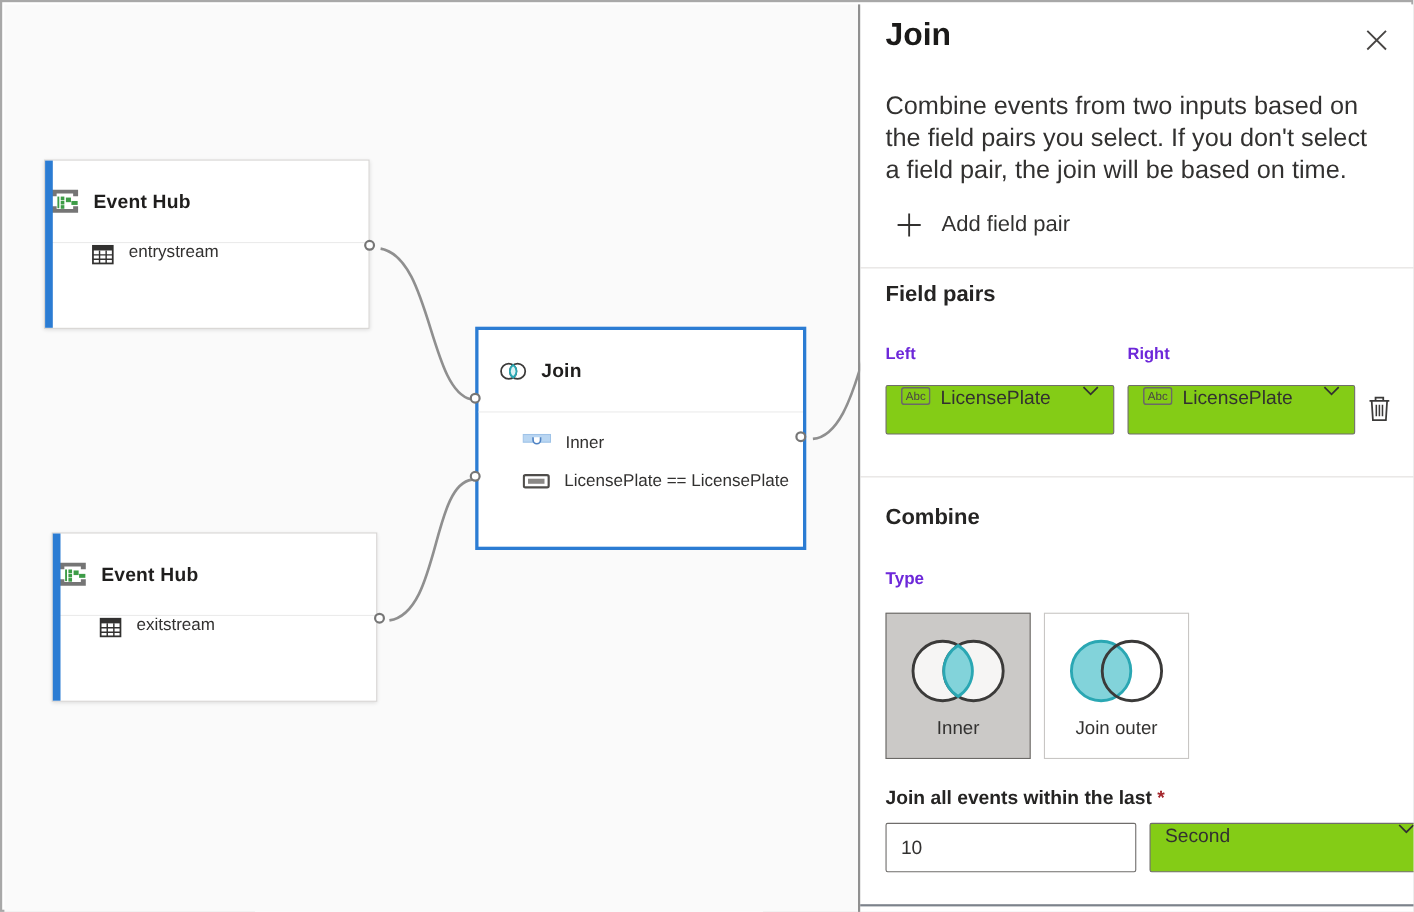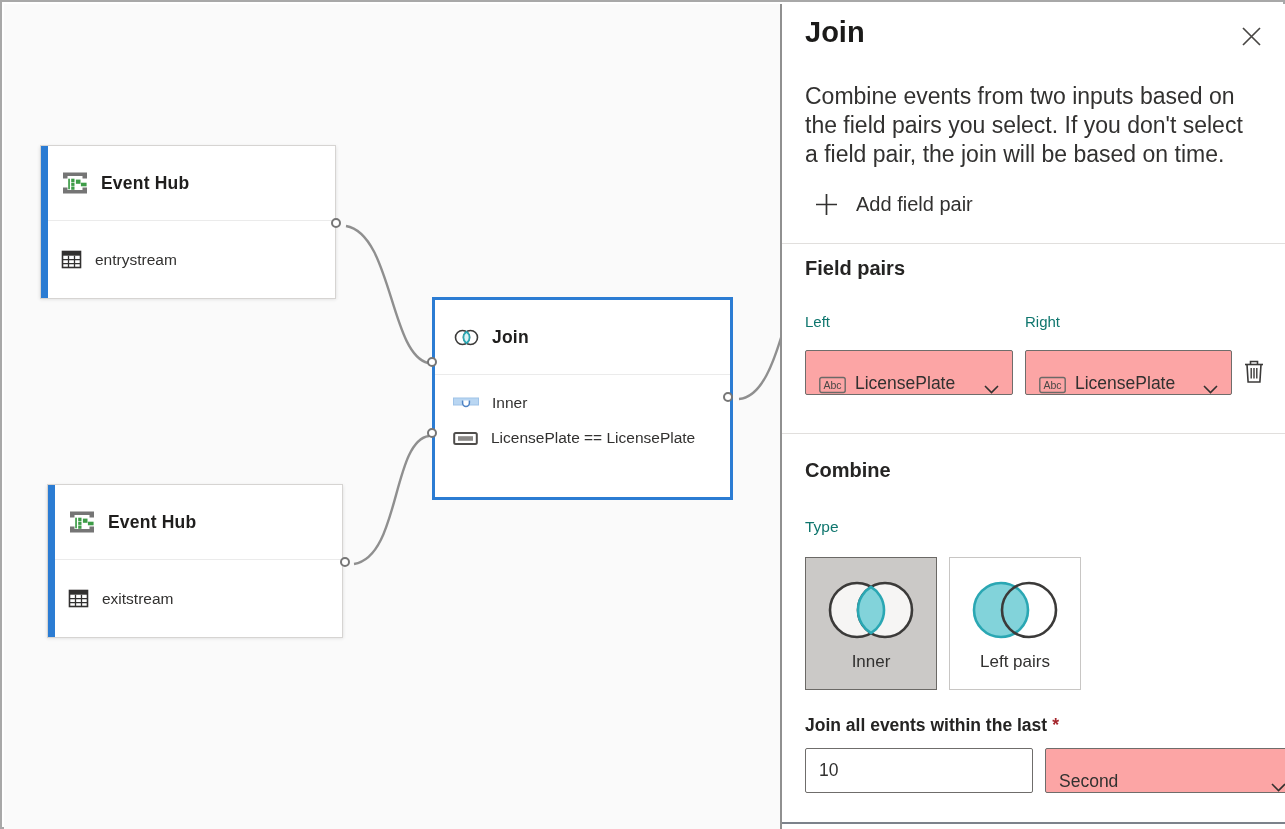--- a/index.html
+++ b/index.html
@@ -22,24 +22,24 @@
   }
   .wires { position:absolute; left:0; top:0; width:778px; height:825px; z-index:1; }
   .node {
     position:absolute; background:#fff; z-index:2;
     border:1px solid #d6d4d2;
     box-shadow:0 1.2px 3.6px rgba(0,0,0,.12);
   }
   .node .accent { position:absolute; left:0; top:0; bottom:0; width:7px; background:#2b7cd3; }
   .node-header {
     height:75px; display:flex; align-items:center;
-    border-bottom:1px solid #ebebeb; padding-left:20px;
+    border-bottom:1px solid #ebebeb; padding-left:4px;
   }
   .node-title { font-size:17.5px; font-weight:700; color:#1f1e1d; margin-left:12px; letter-spacing:.2px; }
-  .node-body-row { display:flex; align-items:center; padding-left:20px; }
+  .node-body-row { display:flex; align-items:flex-start; padding-left:20px;margin-left:22px; }
   .node-body-text { font-size:15.5px; color:#323130; margin-left:13px; }
   .node-eh { width:296px; height:154px; }
   .node-eh .node-body-row { height:77px; }
   #node-eh-entry { left:36px; top:141px; }
   #node-eh-exit  { left:43px; top:480px; }
   #node-join {
     left:428px; top:293px; width:301px; height:203px;
     border:3px solid #2b7cd3; box-shadow:none;
   }
   #node-join .node-header { height:75px; padding-left:18px; }
@@ -57,25 +57,25 @@
   .panel-title { position:absolute; left:23px; top:12px; font-size:29px; font-weight:600; color:#1b1a19; }
   .close-btn { position:absolute; left:455px; top:18px; width:28px; height:28px; display:flex; align-items:center; justify-content:center; cursor:pointer; background:none; border:none; }
   .panel-desc { position:absolute; left:23px; top:78px; width:450px; font-size:23px; line-height:29px; color:#323130; }
   .add-pair-btn {
     position:absolute; left:33px; top:189px; display:flex; align-items:center;
     background:none; border:none; font-family:inherit; font-size:20px; color:#323130; cursor:pointer;
   }
   .add-pair-btn span { margin-left:18px; }
   .divider { position:absolute; left:0; width:505px; height:1px; background:#e1dfdd; }
   .section-heading { position:absolute; left:23px; font-size:20px; font-weight:700; color:#252423; }
-  .field-label { position:absolute; font-size:15px; font-weight:400; color:#0f766e; }
+  .field-label { position:absolute; font-size:15px; font-weight:700; color:#6d28d9; }
   .dropdown {
-    position:absolute; height:45px; background:#fca5a5;
+    position:absolute; height:45px; background:#84cc16;
     border:1px solid #6f6d6b; border-radius:2px;
-    display:flex; align-items:flex-end; padding:0 13px; cursor:pointer;
+    display:flex; align-items:flex-start; padding:0 13px; cursor:pointer;
   }
   .dropdown .dd-text { font-size:17.5px; color:#323130; }
   .dropdown .chev { margin-left:auto; }
   .abc-badge { margin-right:9px; flex:none; display:flex; }
   .trash-btn { position:absolute; left:457px; top:353px; width:30px; height:32px; background:none; border:none; cursor:pointer; padding:0; }
   .type-tile {
     position:absolute; top:553px; width:132px; height:133px;
     display:flex; flex-direction:column; align-items:center; cursor:pointer;
     font-family:inherit;
   }
@@ -267,21 +267,21 @@
         <path d="M52,16.9 A27,27 0 0 1 52,63.1 A27,27 0 0 1 52,16.9 Z" fill="#82d3da" stroke="#2aa7b3" stroke-width="2.6"></path>
       </svg>
       <span class="tile-label">Inner</span>
     </button>
 
     <button class="type-tile" id="tile-leftouter">
       <svg width="104" height="80" viewBox="0 0 104 80" style="margin-top:12px;">
         <circle cx="38" cy="40" r="27" fill="#82d3da" stroke="#2aa7b3" stroke-width="2.6"></circle>
         <circle cx="66" cy="40" r="27" fill="none" stroke="#3b3a39" stroke-width="2.6"></circle>
       </svg>
-      <span class="tile-label">Left pairs</span>
+      <span class="tile-label">Join outer</span>
     </button>
 
     <div class="window-label">
       <span>Join all events within the last</span><span class="required">*</span>
     </div>
 
     <input class="value-input" type="text" value="10" style="">
 
     <div class="dropdown" id="unit-dd">
       <span class="dd-text">Second</span>

